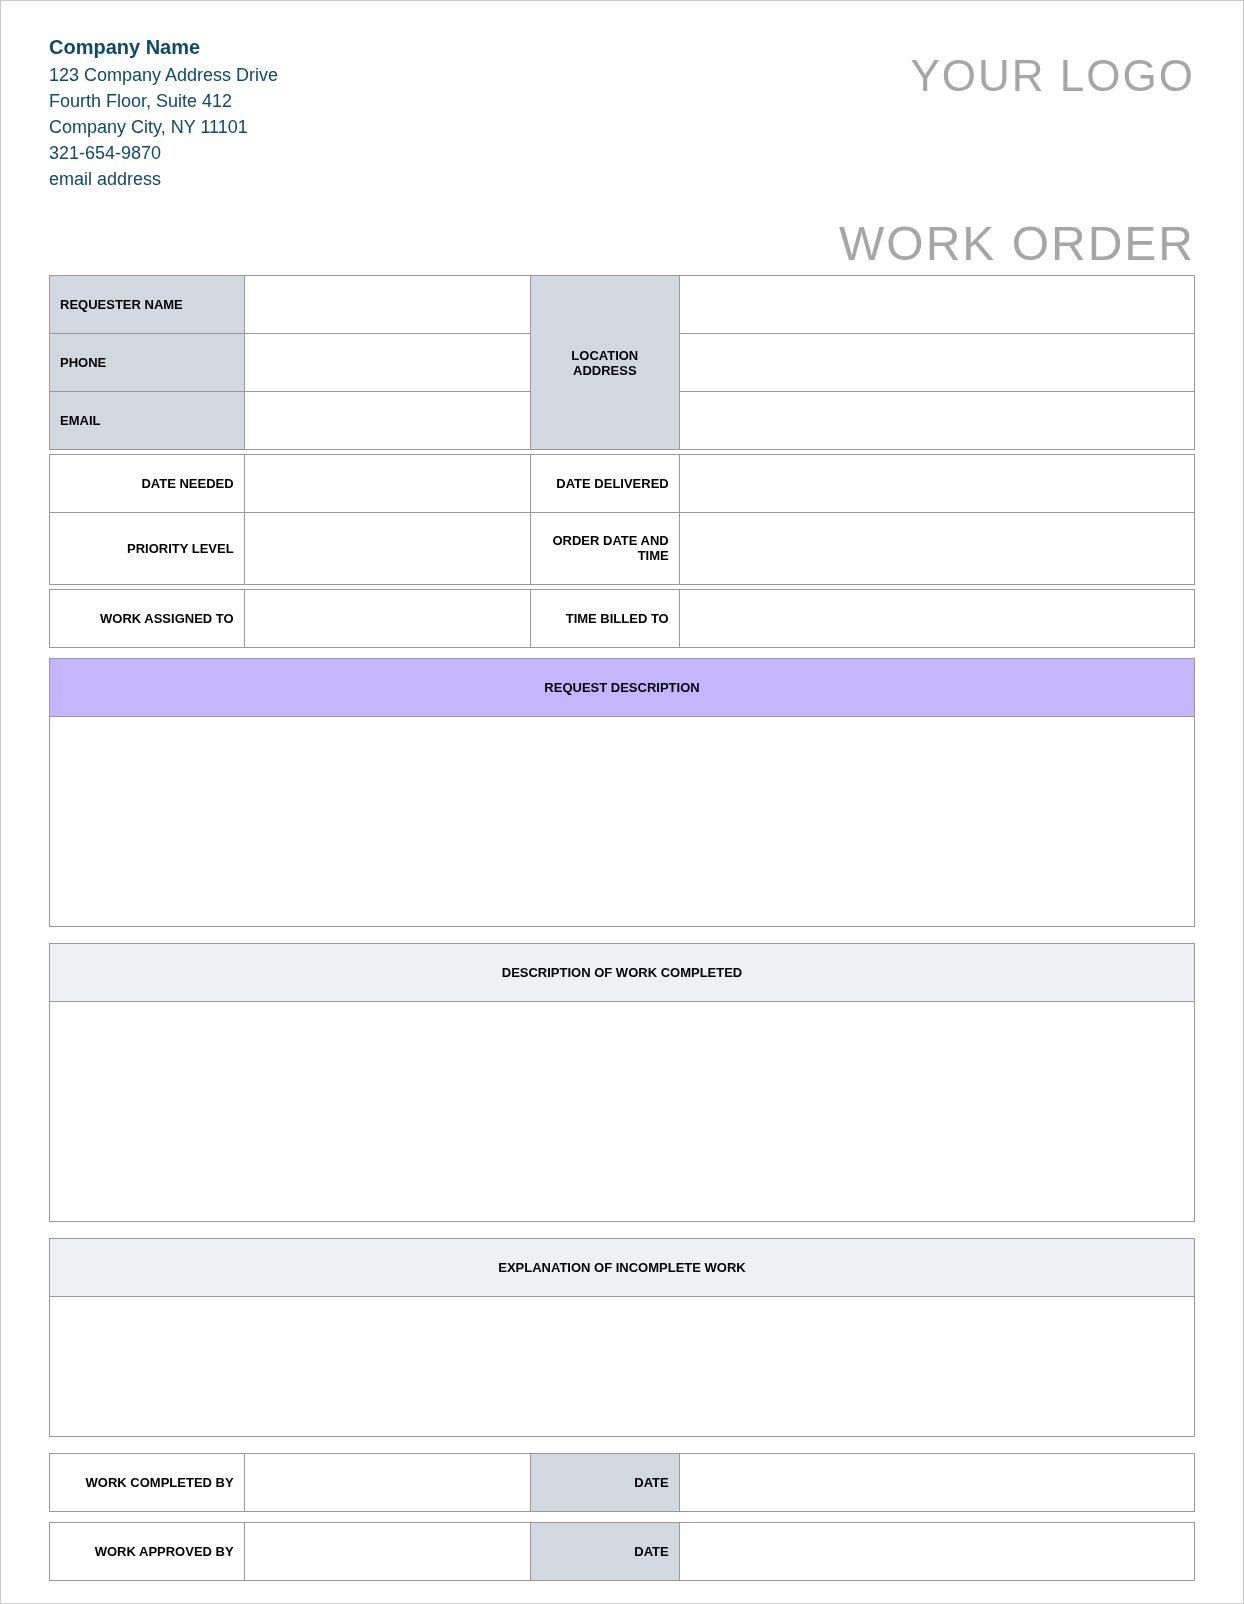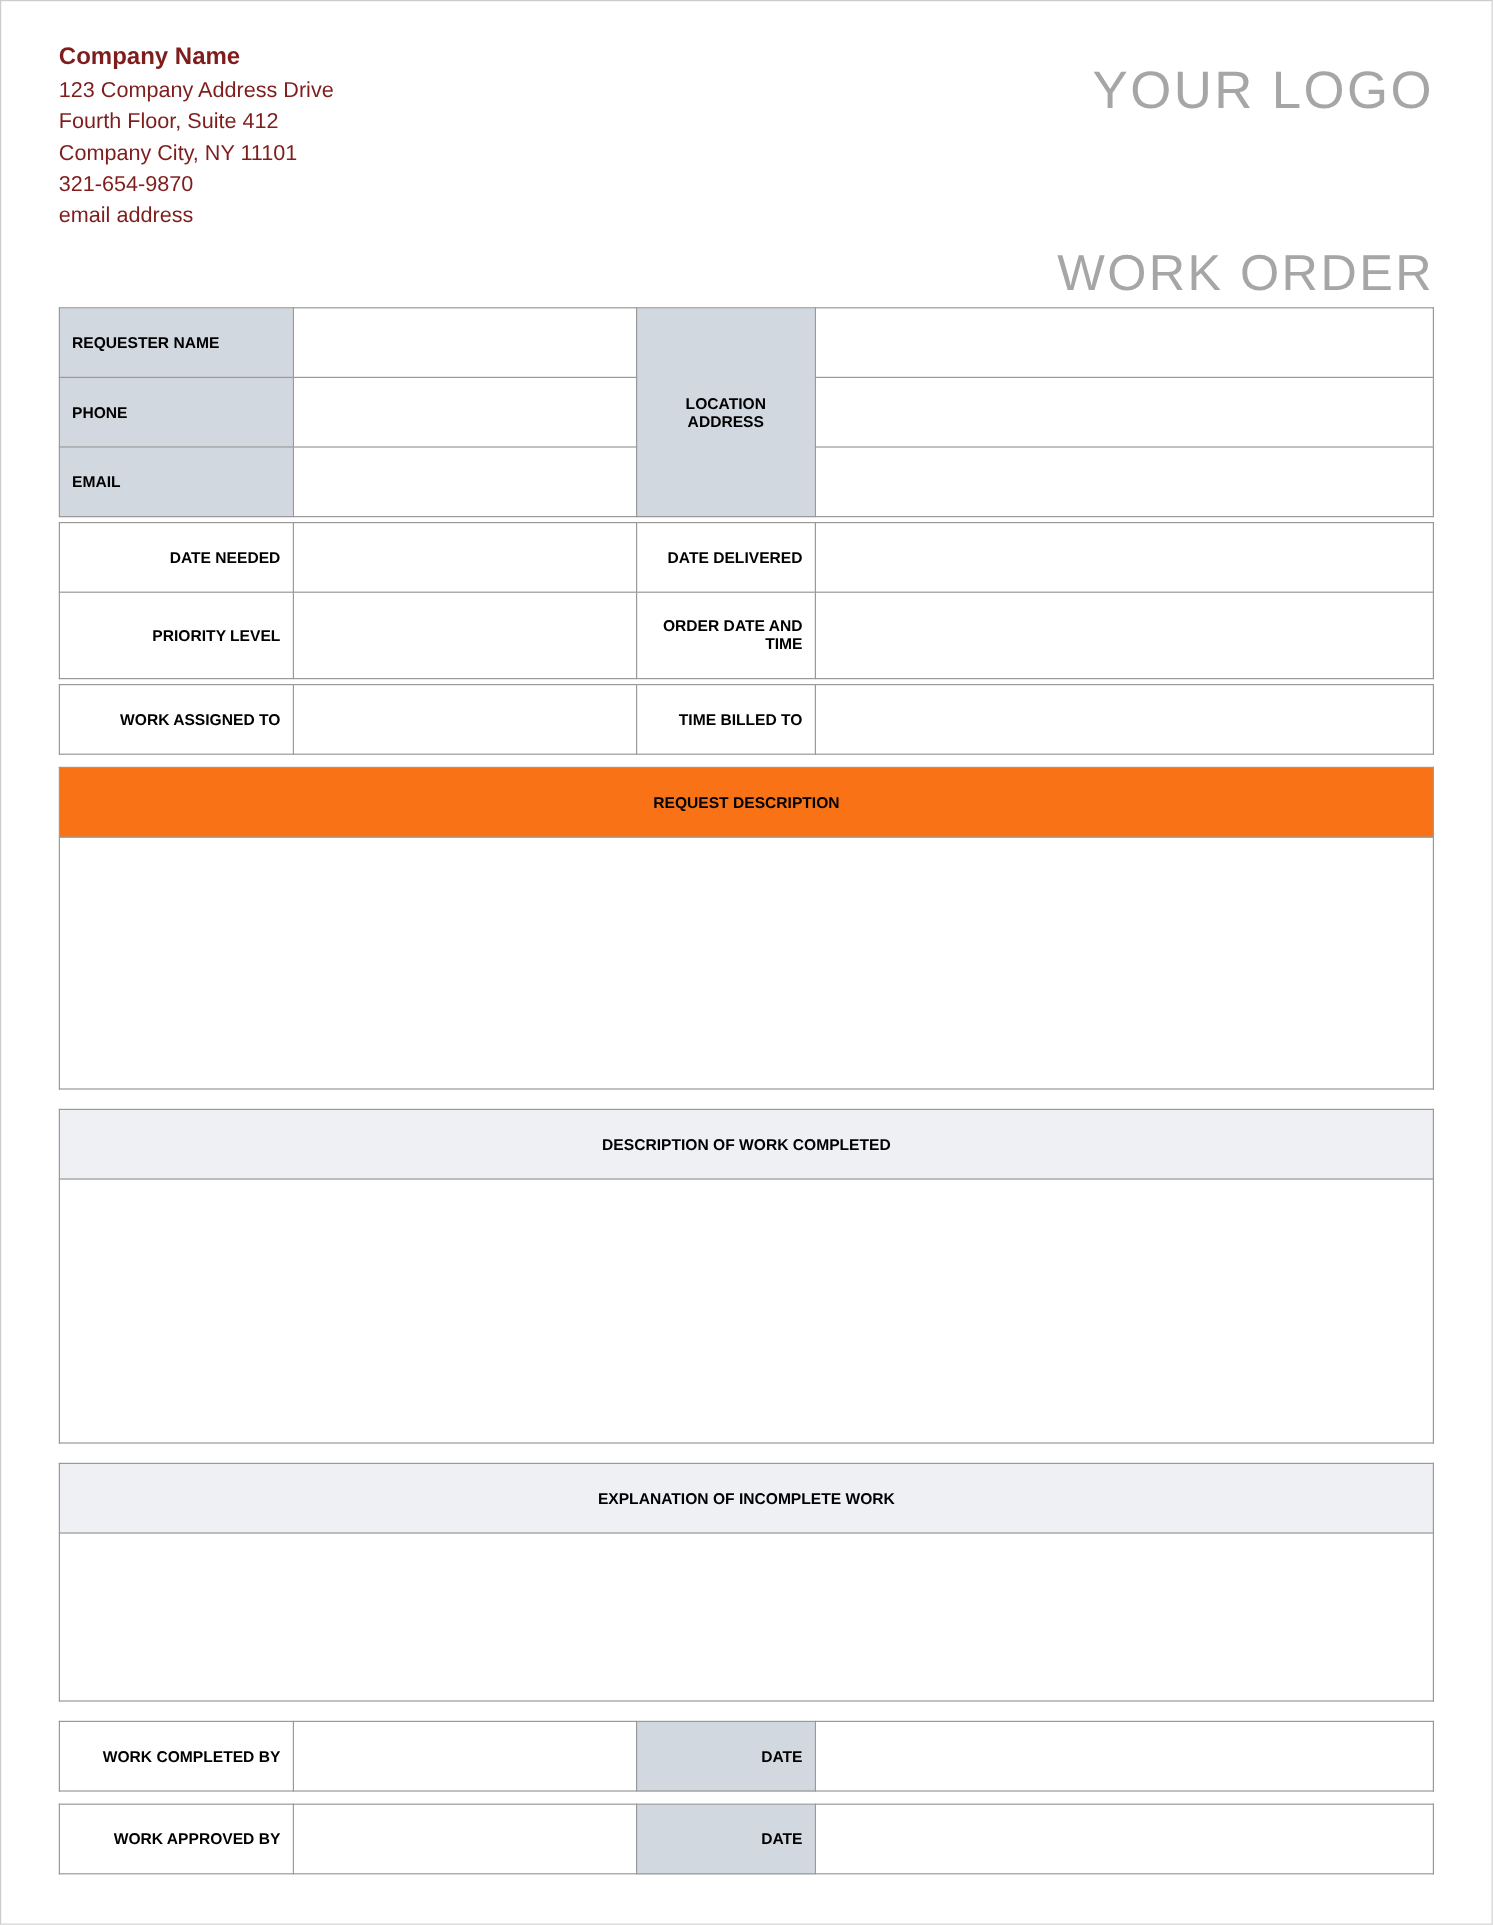--- a/index.html
+++ b/index.html
@@ -27,39 +27,39 @@
     margin-bottom: 22px;
   }
   .header-row {
     display: flex;
     justify-content: space-between;
     align-items: flex-start;
   }
   .company-block {
     font-size: 18px;
     line-height: 1.45;
-    color: #7f1d1d;
+    color: #0c4a6e;
   }
   .company-name {
     font-weight: 700;
     font-size: 20px;
   }
   .logo {
     font-size: 44px;
     color: #a6a6a6;
     font-weight: 400;
     letter-spacing: 2px;
     margin-top: 18px;
   }
   .work-order-label {
     text-align: right;
-    font-size: 42px;
+    font-size: 48px;
     color: #a6a6a6;
     letter-spacing: 2px;
-    margin-top: 12px;
+    margin-top: 24px;
     margin-bottom: 4px;
   }
   table {
     width: 100%;
     border-collapse: collapse;
     table-layout: fixed;
   }
   td {
     border: 1px solid #999;
     padding: 21px 10px;
@@ -70,21 +70,21 @@
     background: #d2d8e0;
     font-weight: 700;
     font-size: 13px;
   }
   .lbl-right {
     text-align: right;
     font-weight: 700;
     font-size: 13px;
   }
   .section-header {
-    background: #f97316;
+    background: #c4b5fd;
     text-align: center;
     font-weight: 700;
     font-size: 13px;
   }
   .section-header-light {
     background: #eef0f4;
     text-align: center;
     font-weight: 700;
     font-size: 13px;
   }

